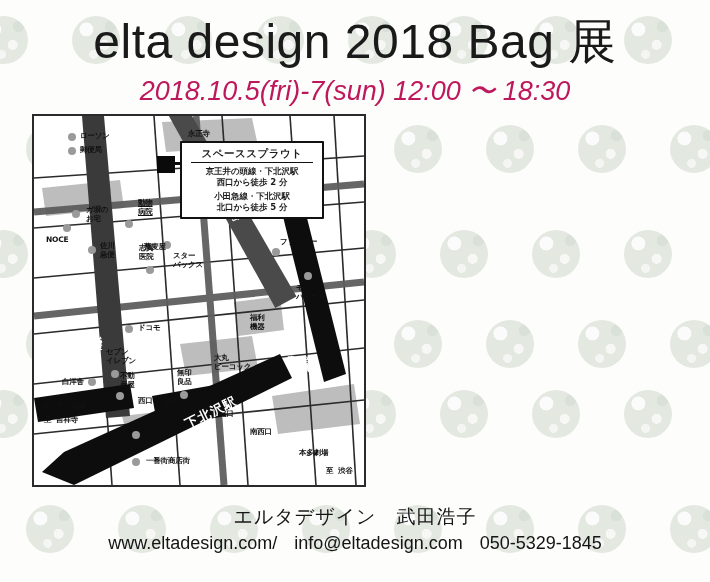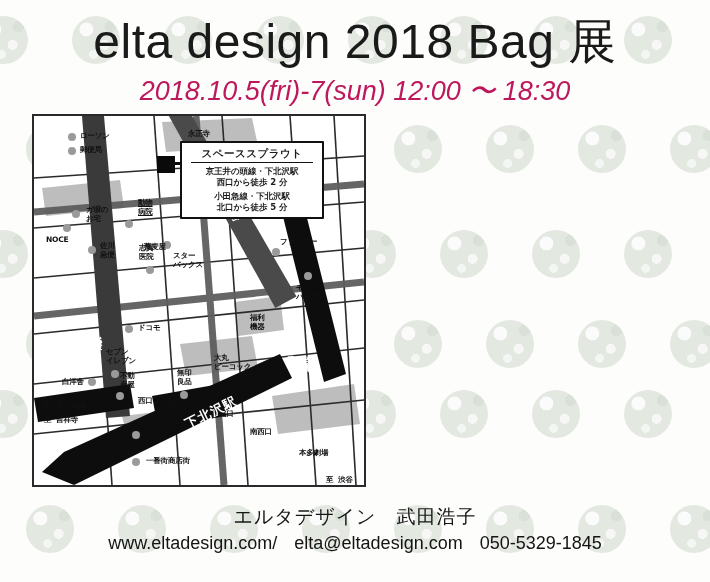--- a/index.html
+++ b/index.html
@@ -267,31 +267,31 @@
 ピーコック</div>
           <div class="mdot" style="left: 98px; top: 315px;"></div>
           <div class="mlabel" style="left: 112px; top: 314px;">ローソン</div>
           <div class="mdot" style="left: 98px; top: 342px;"></div>
           <div class="mlabel" style="left: 112px; top: 341px;">一番街商店街</div>
           <div class="mlabel" style="left: 104px; top: 281px;">西口</div>
           <div class="mlabel" style="left: 185px; top: 294px;">北口</div>
           <div class="mlabel" style="left: 131px; top: 282px;">西口</div>
           <div class="mlabel" style="left: 168px; top: 312px; margin-left: 48px;">南西口</div>
           <div class="mlabel" style="left: 265px; top: 305px; margin-top: 28px;">本多劇場</div>
-          <div class="mlabel" style="left: 292px; top: 360px; text-align: center;">至  渋谷</div>
+          <div class="mlabel" style="left: 292px; top: 351px; text-align: center;">至  渋谷</div>
           <div class="mlabel" style="left: 8px; top: 286px;">京王井の頭線</div>
           <div class="mlabel" style="left: 10px; top: 300px;">至  吉祥寺</div>
         </div>
 
     </div>
   </div>
 
 
   <div id="footer">
     <div id="credit">エルタデザイン　武田浩子</div>
     <div id="contact">
       <span>www.eltadesign.com/</span>
-      <span>elta@eltadesign.com</span>
+      <span>info@eltadesign.com</span>
       <span>050-5329-1845</span>
     </div>
   </div>
 
 </div>
 
 </body></html>

